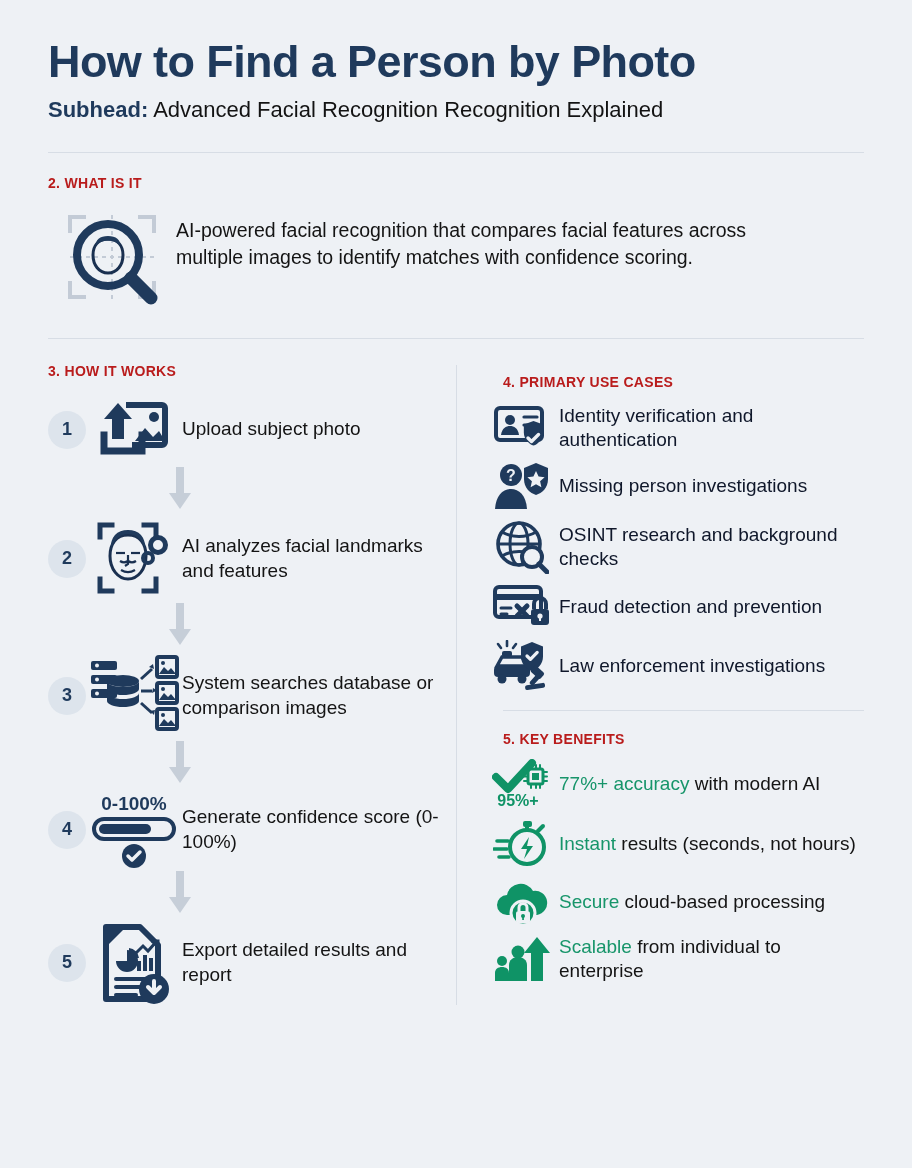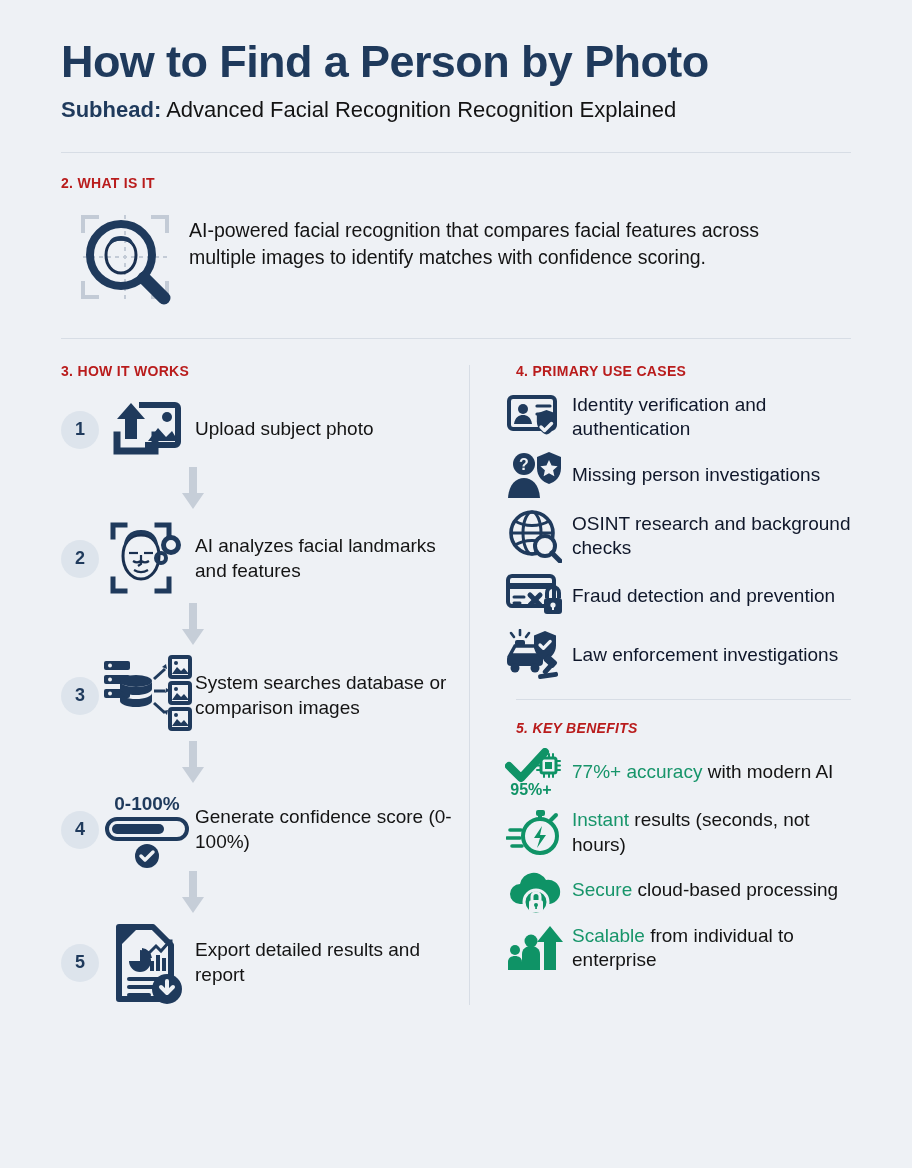--- a/index.html
+++ b/index.html
@@ -3,21 +3,21 @@
 <meta charset="utf-8">
 <style>
   * { box-sizing: border-box; margin: 0; padding: 0; }
   html, body {
     width: 912px; height: 1168px;
     background: #eef1f5;
     font-family: "Liberation Sans", sans-serif;
     color: #1a1a1a;
     overflow: hidden;
   }
-  .page { position: relative; width: 912px; height: 968px; padding: 0 61px; }
+  .page { position: relative; width: 912px; height: 968px; padding: 0 48px; }
 
   
   .header { padding-top: 38px; }
   .title {
     font-size: 45px; font-weight: bold; letter-spacing: -0.6px;
     color: #1f3a5c; line-height: 1.08;
   }
   .subhead { margin-top: 10px; font-size: 22px; color: #131313; }
   .subhead .lead { font-weight: bold; color: #1f3a5c; }
   .rule { height: 1px; background: #d7dde5; margin: 29px 0 0 0; }
@@ -31,21 +31,21 @@
   
   .whatis { padding-top: 22px; }
   .whatis-body { display: flex; align-items: flex-start; margin-top: 14px; }
   .whatis-icon { width: 128px; flex: 0 0 128px; display:flex; justify-content:center; }
   .whatis-text {
     font-size: 19.5px; line-height: 1.42; color: #141414;
     padding-top: 12px; max-width: 620px;
   }
 
   
-  .cols { display: flex; margin-top: 24px; position: relative; }
+  .cols { display: flex; margin-top: 24px; position: relative; align-items: center; }
   .col-l { width: 400px; flex: 0 0 400px; }
   .col-div { width: 1px; background: #d7dde5; margin: 2px 28px 0 8px; align-self: stretch; }
   .col-r { flex: 1; }
 
   
   .steps { margin-top: 16px; }
   .step { display: flex; align-items: center; }
   .step-num {
     width: 38px; height: 38px; flex: 0 0 38px; border-radius: 50%;
     background: #dde4ec; color: #1f3a5c;
@@ -62,21 +62,21 @@
   .uc-ico { width: 74px; flex: 0 0 74px; display: flex; justify-content: center; align-items: center; }
   .uc-txt { font-size: 19px; line-height: 1.26; color: #0f172a; }
 
   
   .ben-rule { height: 1px; background: #d7dde5; margin: 18px 0 20px 18px; }
   .ben-list { margin-top: 12px; }
   .ben { display: flex; align-items: center; margin-bottom: 10px; }
   .ben-ico { width: 74px; flex: 0 0 74px; display:flex; justify-content:center; align-items:center; }
   .ben-txt { font-size: 19px; line-height: 1.28; color: #141414; }
   .ben-txt .hl { color: #17956a; }
-  .benefits-head { margin-left: 18px; font-style: italic; }
+  .benefits-head { margin-left: 18px; }
   .uc-head { margin-left: 18px; }
 </style>
 </head>
 <body>
 
 <div class="page">
 
   <div class="header">
     <div class="title">How to Find a Person by Photo</div>
     <div class="subhead">

